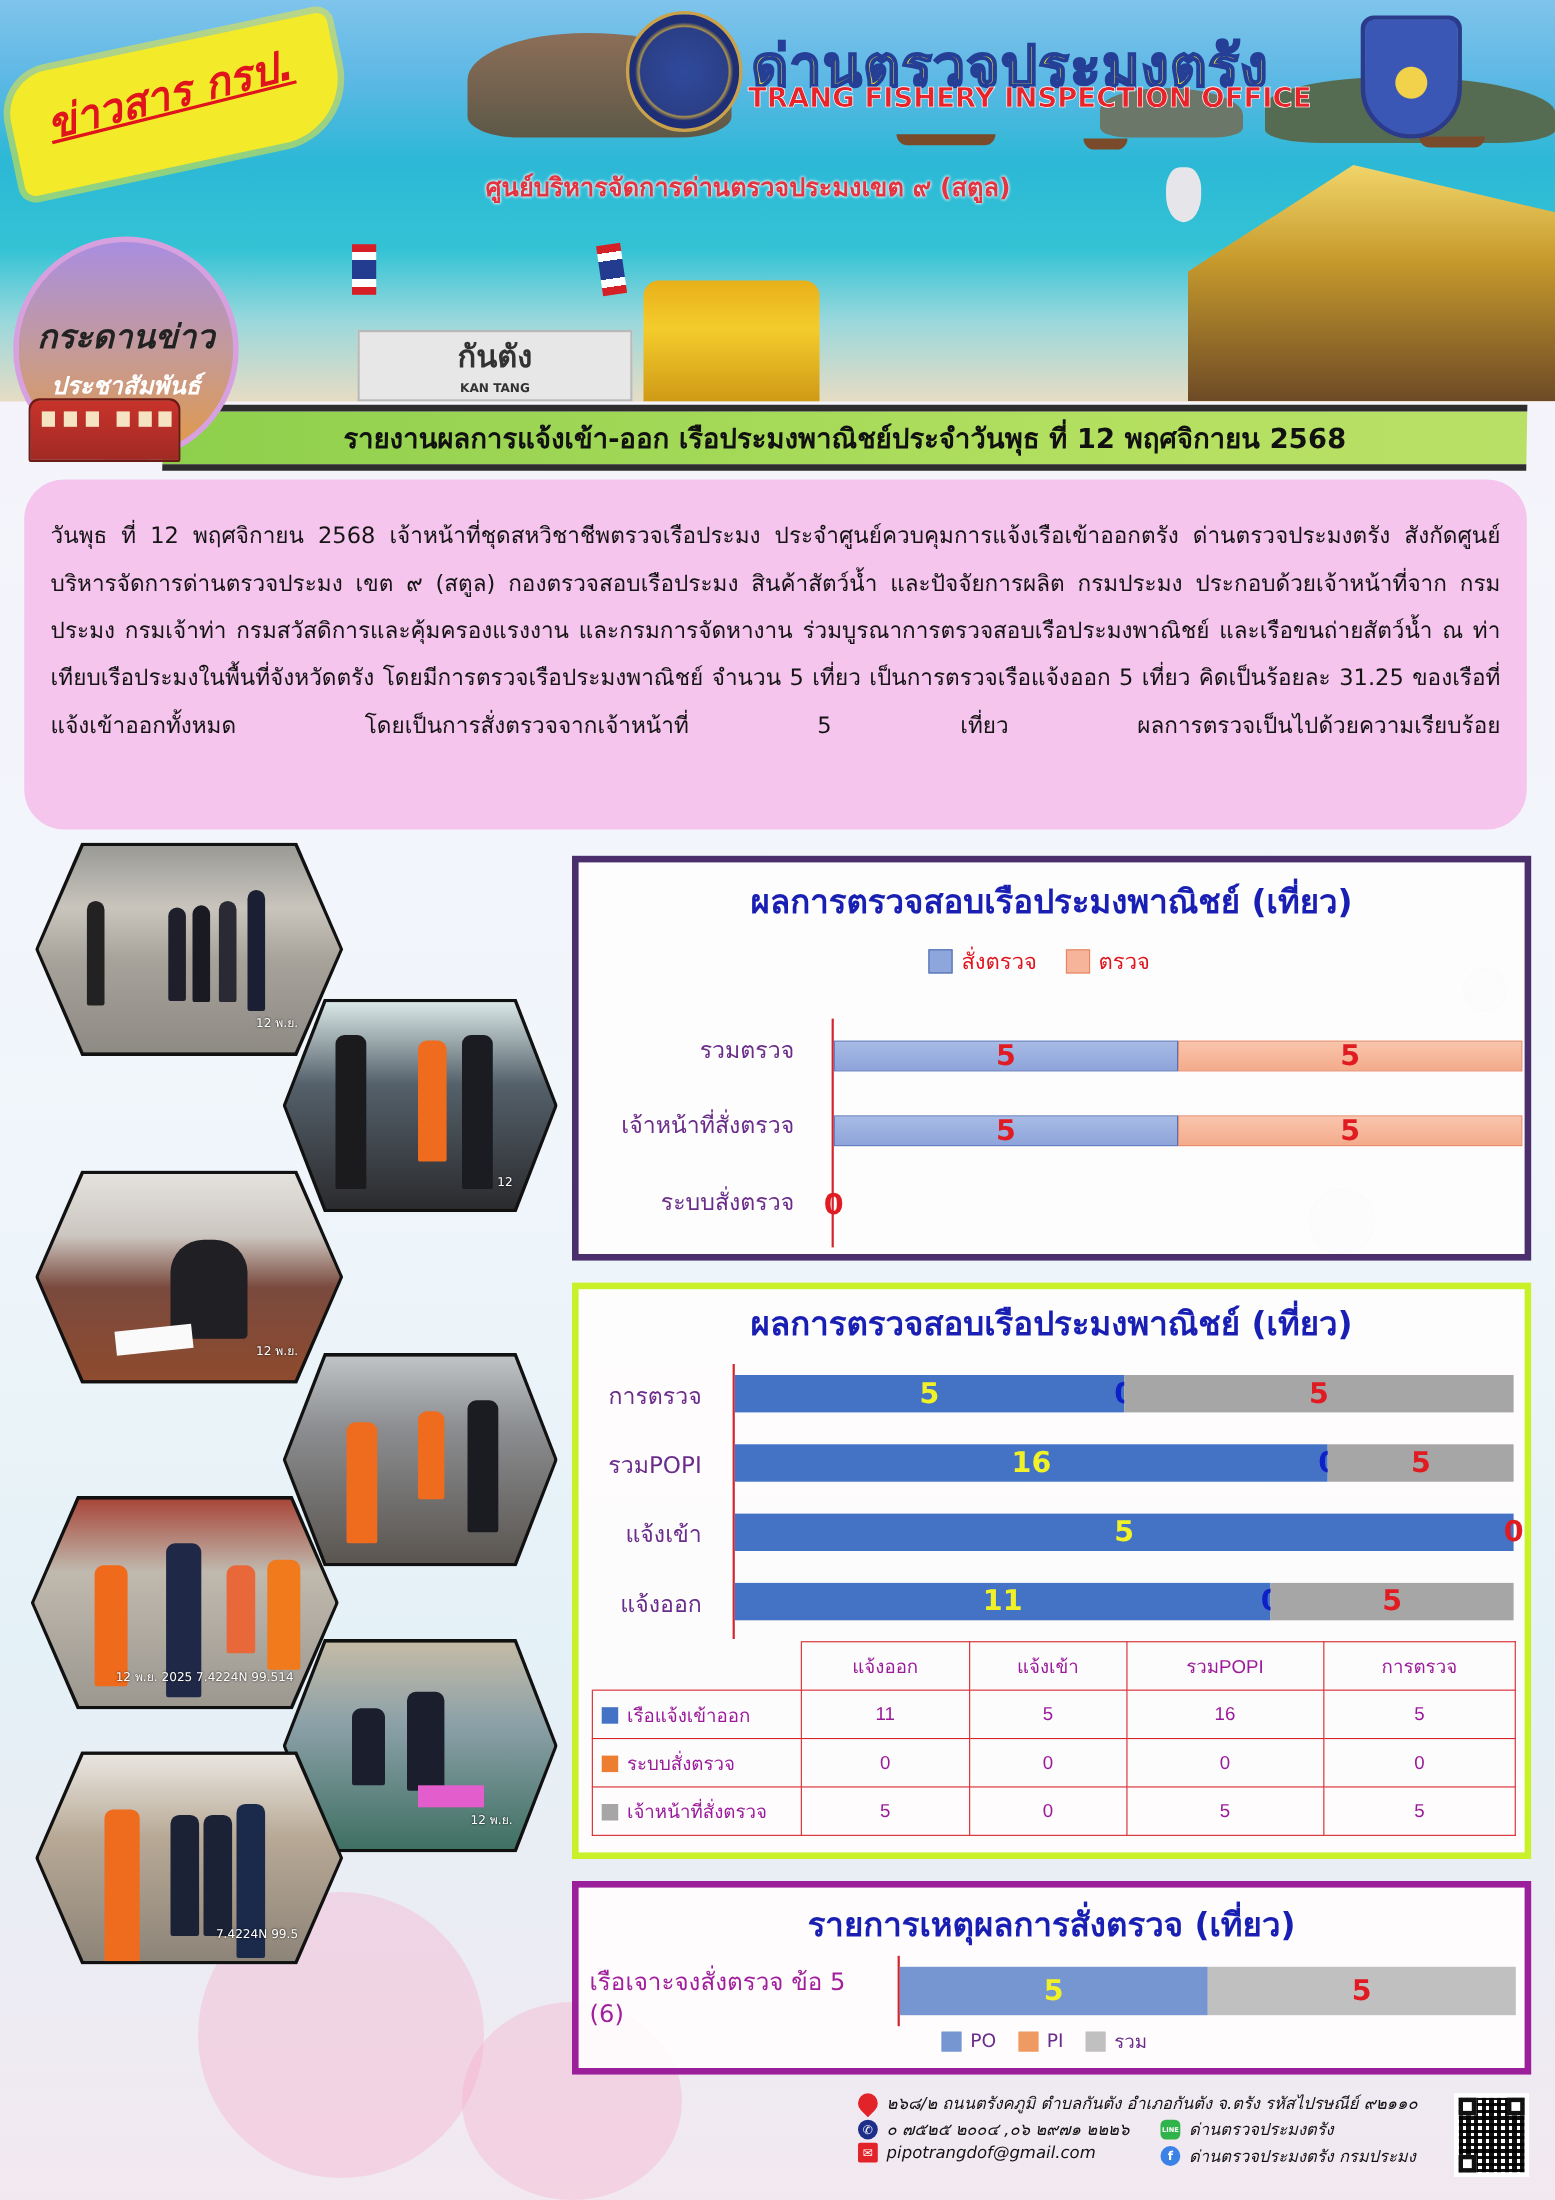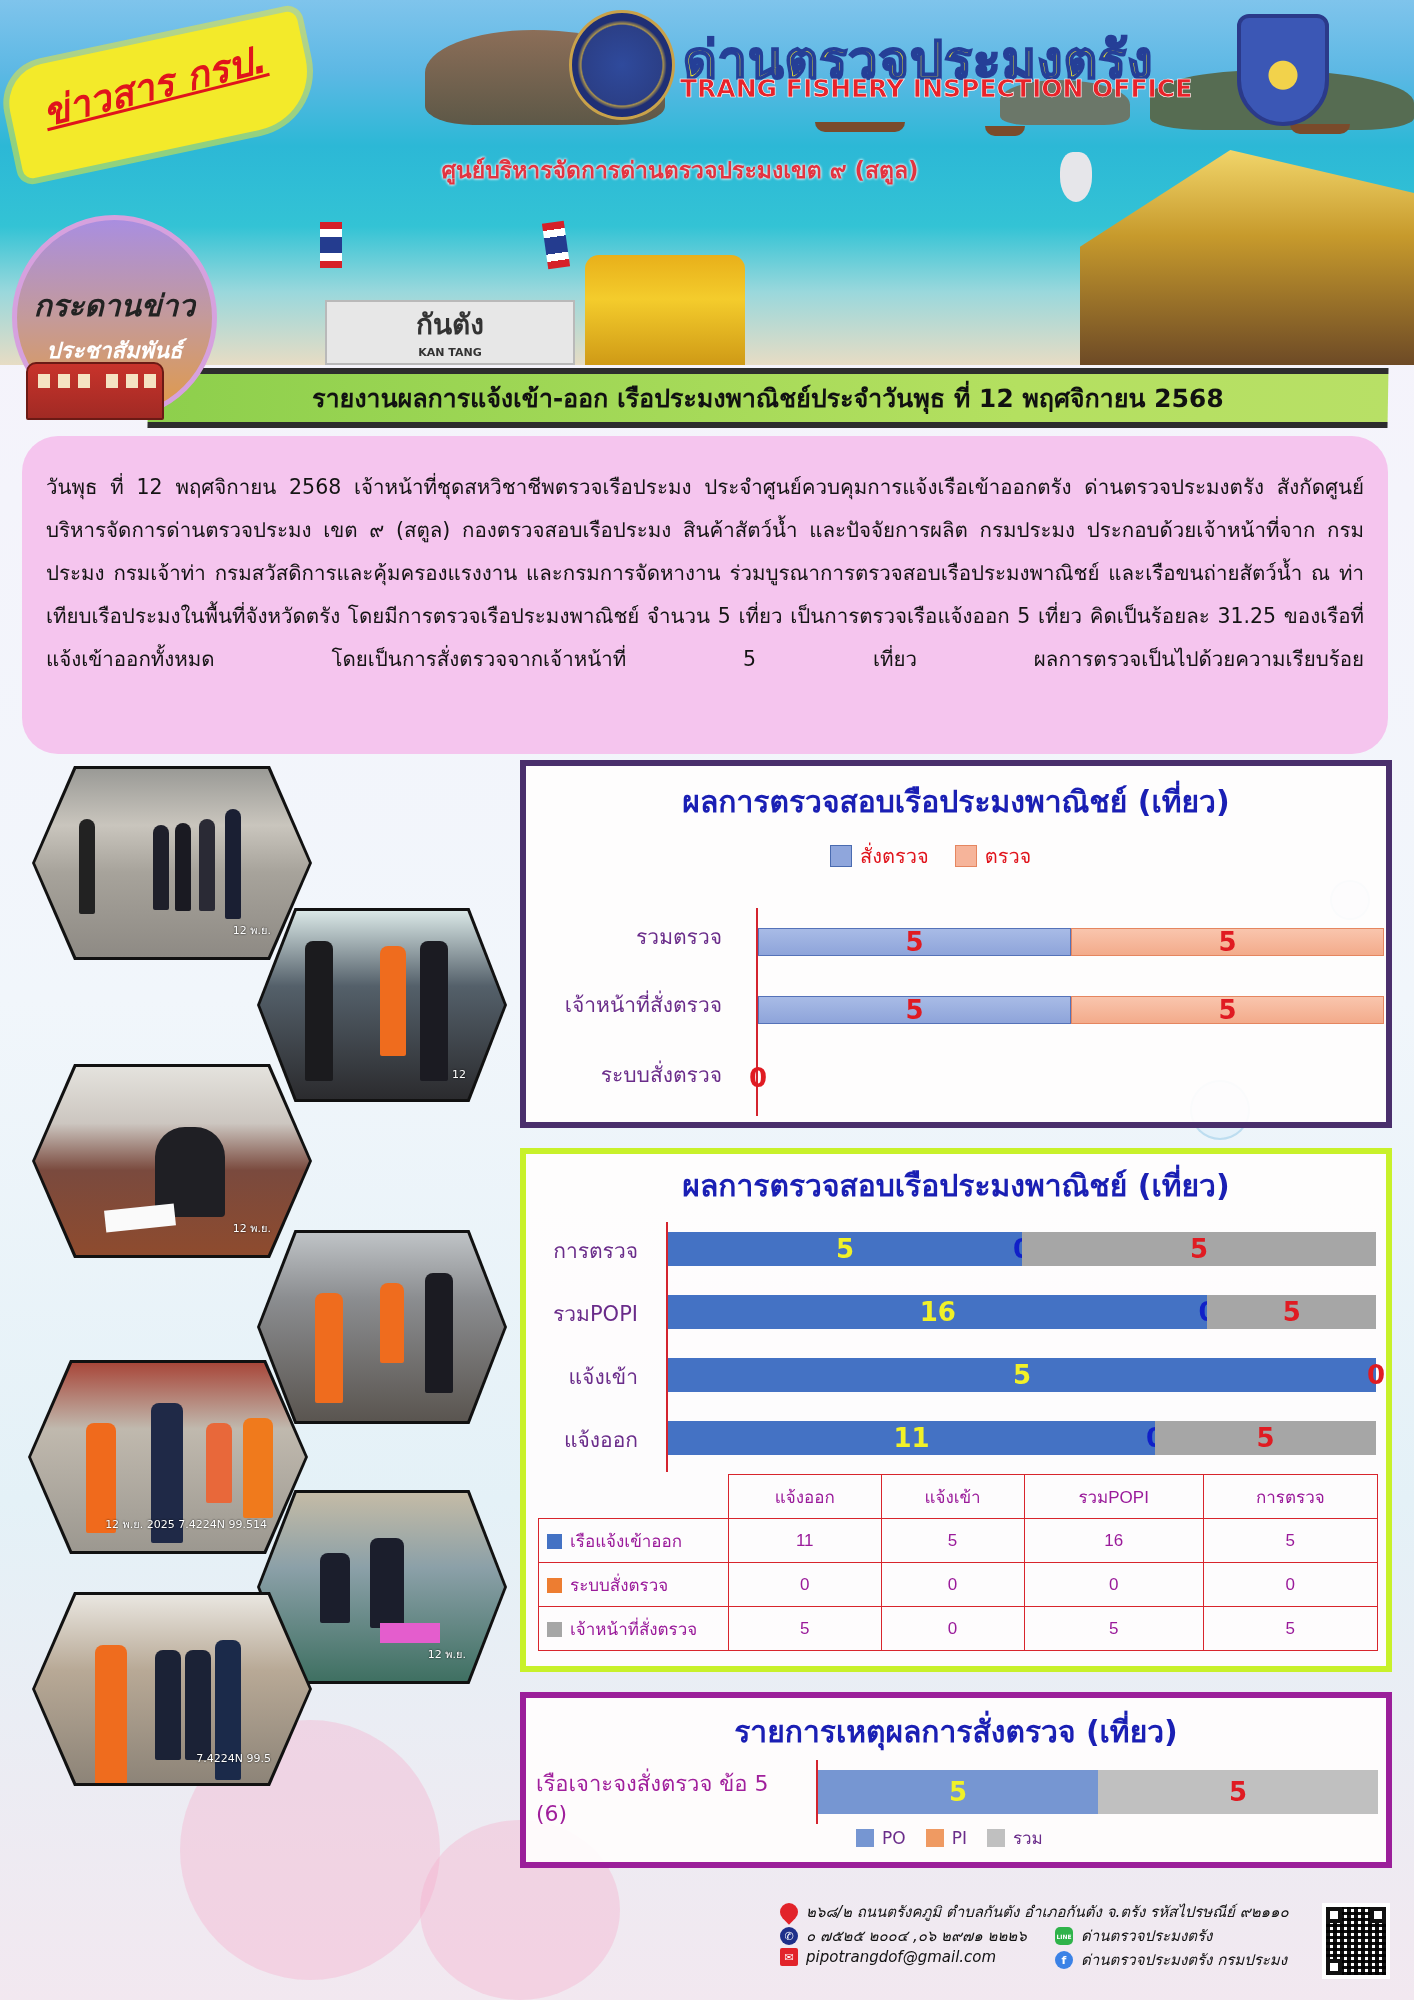--- a/index.html
+++ b/index.html
@@ -112,21 +112,21 @@
   .hex-inner {
     position: absolute; inset: 3px;
     clip-path: polygon(15% 0, 85% 0, 100% 50%, 85% 100%, 15% 100%, 0 50%);
   }
   .hex-stamp {
     position: absolute; right: 38px; bottom: 18px; font: 11px "DejaVu Sans", sans-serif; color: #fff;
     text-shadow: 0 0 2px #000;
   }
   .person { position: absolute; width: 16px; border-radius: 8px 8px 2px 2px; }
   
-  .panel { position: absolute; background: rgba(255,253,253,0.92); }
+  .panel { position: absolute; background: rgba(255,253,253,0.92); margin-top: 18px; }
   .panel1 { left: 520px; top: 760px; width: 872px; height: 368px; border: 6px solid #4a2f6c; }
   .panel2 { left: 520px; top: 1148px; width: 872px; height: 524px; border: 6px solid #c8f12a; }
   .panel3 { left: 520px; top: 1692px; width: 872px; height: 176px; border: 6px solid #9b1f9a; }
   .panel-title {
     position: absolute; left: 0; right: 0; text-align: center;
     font: bold 30px "DejaVu Sans", sans-serif; color: #1a1fb4;
   }
   .legend { position: absolute; display: flex; gap: 26px; align-items: center; }
   .legend-item { display: flex; align-items: center; gap: 8px; }
   .swatch { width: 22px; height: 22px; border: 1.5px solid; }
@@ -275,21 +275,21 @@
     <div class="person" style="left:60px;top:50px;height:140px;width:32px;background:#ef6c1e;"></div>
     <div class="person" style="left:120px;top:55px;height:110px;width:26px;background:#1b2236;"></div>
     <div class="person" style="left:150px;top:55px;height:110px;width:26px;background:#1b2236;"></div>
     <div class="person" style="left:180px;top:45px;height:140px;width:26px;background:#1b2a4a;"></div>
     <span class="hex-stamp">7.4224N 99.5</span>
   </div>
 </div>
 
 <div class="panel panel1">
   <div class="panel-title" style="top:12px;">ผลการตรวจสอบเรือประมงพาณิชย์ (เที่ยว)</div>
-  <div class="legend" style="left:304px;top:74px;">
+  <div class="legend" style="left:318px;top:74px;">
     <div class="legend-item">
       <span class="swatch" style="background:#8fa6dc;border-color:#4a6bb0;"></span>
       <span class="legend-label" style="color:#e0141c;">สั่งตรวจ</span>
     </div>
     <div class="legend-item">
       <span class="swatch" style="background:#f6b49a;border-color:#e58660;"></span>
       <span class="legend-label" style="color:#e0141c;">ตรวจ</span>
     </div>
   </div>
   <div class="axis-line" style="left:230px;top:142px;height:208px;"></div>

